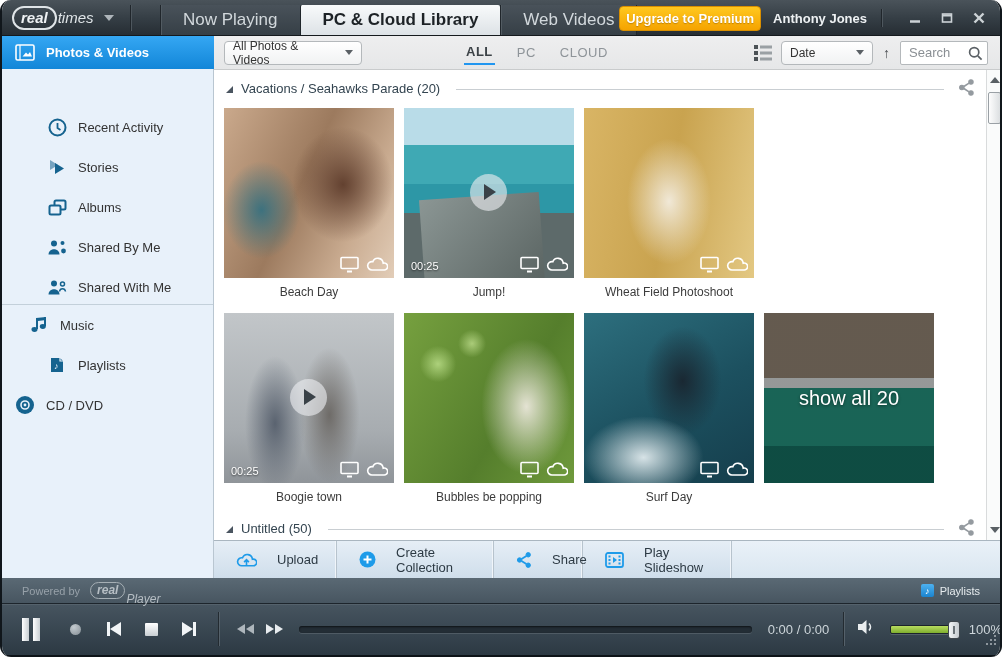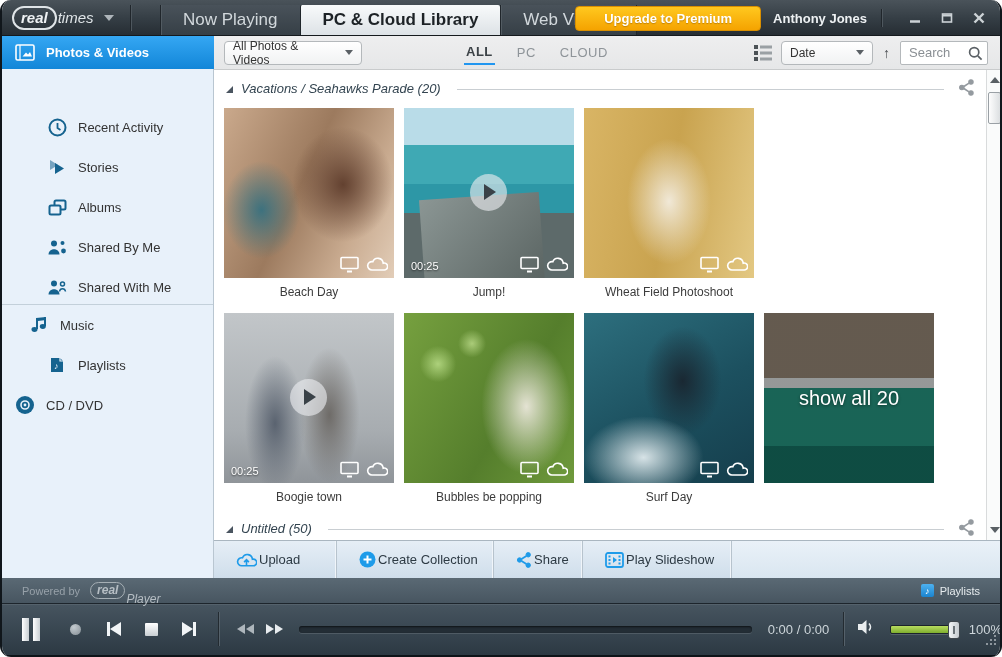--- a/index.html
+++ b/index.html
@@ -20,21 +20,21 @@
   .tb-sep { width:1px; height:26px; background:#20262b; box-shadow:1px 0 0 #4e575e; margin-left:16px; }
   .tabs { position:absolute; left:160px; bottom:0; display:flex; height:30px; }
   .tab { height:30px; display:flex; align-items:center; padding:0 22px; font-size:17px;
     color:#d2d8dc; background:linear-gradient(#49525a,#363f46); border-left:1px solid #20262b;
     box-shadow:inset 1px 0 0 #525b62; cursor:pointer; }
   .tab:last-child { border-right:1px solid #20262b; }
   .tab.active { background:linear-gradient(#f8fafb,#dde2e6); color:#1d2226; font-weight:bold;
     border-radius:2px 2px 0 0; box-shadow:none; }
   .tb-right { position:absolute; right:10px; top:0; height:36px; display:flex; align-items:center; }
   .upgrade-btn { background:linear-gradient(#ffc81f,#f5a300); border:1px solid #d98f00; border-radius:4px;
-    color:#fff; font-size:13px; font-weight:bold; padding:4px 28px; cursor:pointer;
+    color:#fff; font-size:13px; font-weight:bold; padding:4px 6px; cursor:pointer;
     text-shadow:0 1px 1px rgba(140,90,0,.5); }
   .user-name { color:#eef1f3; font-size:13px; font-weight:bold; margin:0 14px 0 12px; }
   .tb-sep2 { width:1px; height:18px; background:#20262b; box-shadow:1px 0 0 #4e575e; margin-right:14px; }
   .winbtn { width:26px; height:20px; display:flex; align-items:center; justify-content:center;
     margin-left:6px; cursor:pointer; }
   .winbtn svg { stroke:#ccd2d6; }
 
   
   .sidebar { position:absolute; top:36px; left:0; width:212px; height:542px; background:#e8f1fa;
     border-right:1px solid #b9c6d1; }
@@ -68,21 +68,21 @@
   .sort-up { font-size:14px; color:#45494d; font-weight:bold; margin-left:10px; cursor:pointer; }
   .searchbox { position:relative; margin-left:10px; margin-right:16px; }
   .searchbox input { width:88px; height:24px; border:1px solid #b4b8bb; border-radius:2px;
     font-size:13px; color:#333; padding:0 22px 0 8px; outline:none; background:#fff; }
   .searchbox input::placeholder { color:#8a8f94; }
   .search-ic { position:absolute; right:5px; top:5px; }
 
   
   .content { position:absolute; top:70px; left:212px; width:772px; height:470px; background:#fff;
     overflow:hidden; }
-  .sec-header { display:flex; align-items:center; height:30px; padding:6px 10px 0 12px;font-style:italic; }
+  .sec-header { display:flex; align-items:center; height:30px; padding:6px 10px 0 12px; }
   .collapse-tri { width:0; height:0; border-bottom:7px solid #4a5560; border-left:7px solid transparent;
     cursor:pointer; margin-right:8px; margin-top:2px; }
   .sec-title { font-size:13px; color:#334450; white-space:nowrap; }
   .sec-line { flex:1; height:1px; background:#c9ced2; margin:2px 14px 0 16px; }
   .share-btn { width:18px; height:18px; cursor:pointer; color:#949a9f; }
   .tiles { display:flex; gap:10px; margin:8px 0 0 10px; }
   .tile { width:170px; cursor:pointer; }
   .thumb { position:relative; width:170px; height:170px; background:#888; overflow:hidden; }
   .caption { text-align:center; font-size:12px; color:#3c3c3c; padding:7px 2px 6px 2px; height:27px; }
   .badges { position:absolute; right:6px; bottom:5px; display:flex; gap:6px; color:#fff; }
@@ -136,21 +136,21 @@
   .sb-up { top:7px; width:0; height:0; border-left:5px solid transparent; border-right:5px solid transparent;
     border-bottom:6px solid #5a6065; }
   .sb-down { bottom:7px; width:0; height:0; border-left:5px solid transparent; border-right:5px solid transparent;
     border-top:6px solid #5a6065; }
   .sb-thumb { position:absolute; left:1px; top:22px; width:13px; height:32px; border:1px solid #9aa0a5;
     border-radius:2px; background:linear-gradient(90deg,#fdfdfd,#dcdfe1); cursor:grab; }
 
   
   .actionbar { position:absolute; top:540px; left:212px; width:790px; height:38px;
     background:linear-gradient(#e6eef6,#cfdeeb); border-top:1px solid #aab6c0; display:flex; }
-  .act-seg { display:flex; align-items:center; gap:2px; padding:0 0 0 22px; cursor:pointer;
+  .act-seg { display:flex; align-items:center; gap:20px; padding:0 0 0 22px; cursor:pointer;
     border-right:1px solid #b7c3cd; box-shadow:inset -1px 0 0 #f0f5fa; font-size:13px; color:#2d3a44; }
   .act-seg .aic { color:#1e9be9; display:flex; }
   .seg-upload { width:123px; } .seg-create { width:157px; } .seg-share { width:89px; } .seg-slideshow { width:149px; }
   .act-rest { flex:1; background:linear-gradient(#eaf1f8,#d9e6f0); }
 
   
   .player { position:absolute; top:578px; left:-2px; width:1002px; height:79px;
     background:linear-gradient(#5a6974, #46545f 35%, #2c3943 100%); border-bottom:2px solid #0d1318; }
   .pl-strip { position:relative; height:26px; border-bottom:1px solid #1d252c;
     box-shadow:0 1px 0 rgba(255,255,255,.08); display:flex; align-items:center; }

